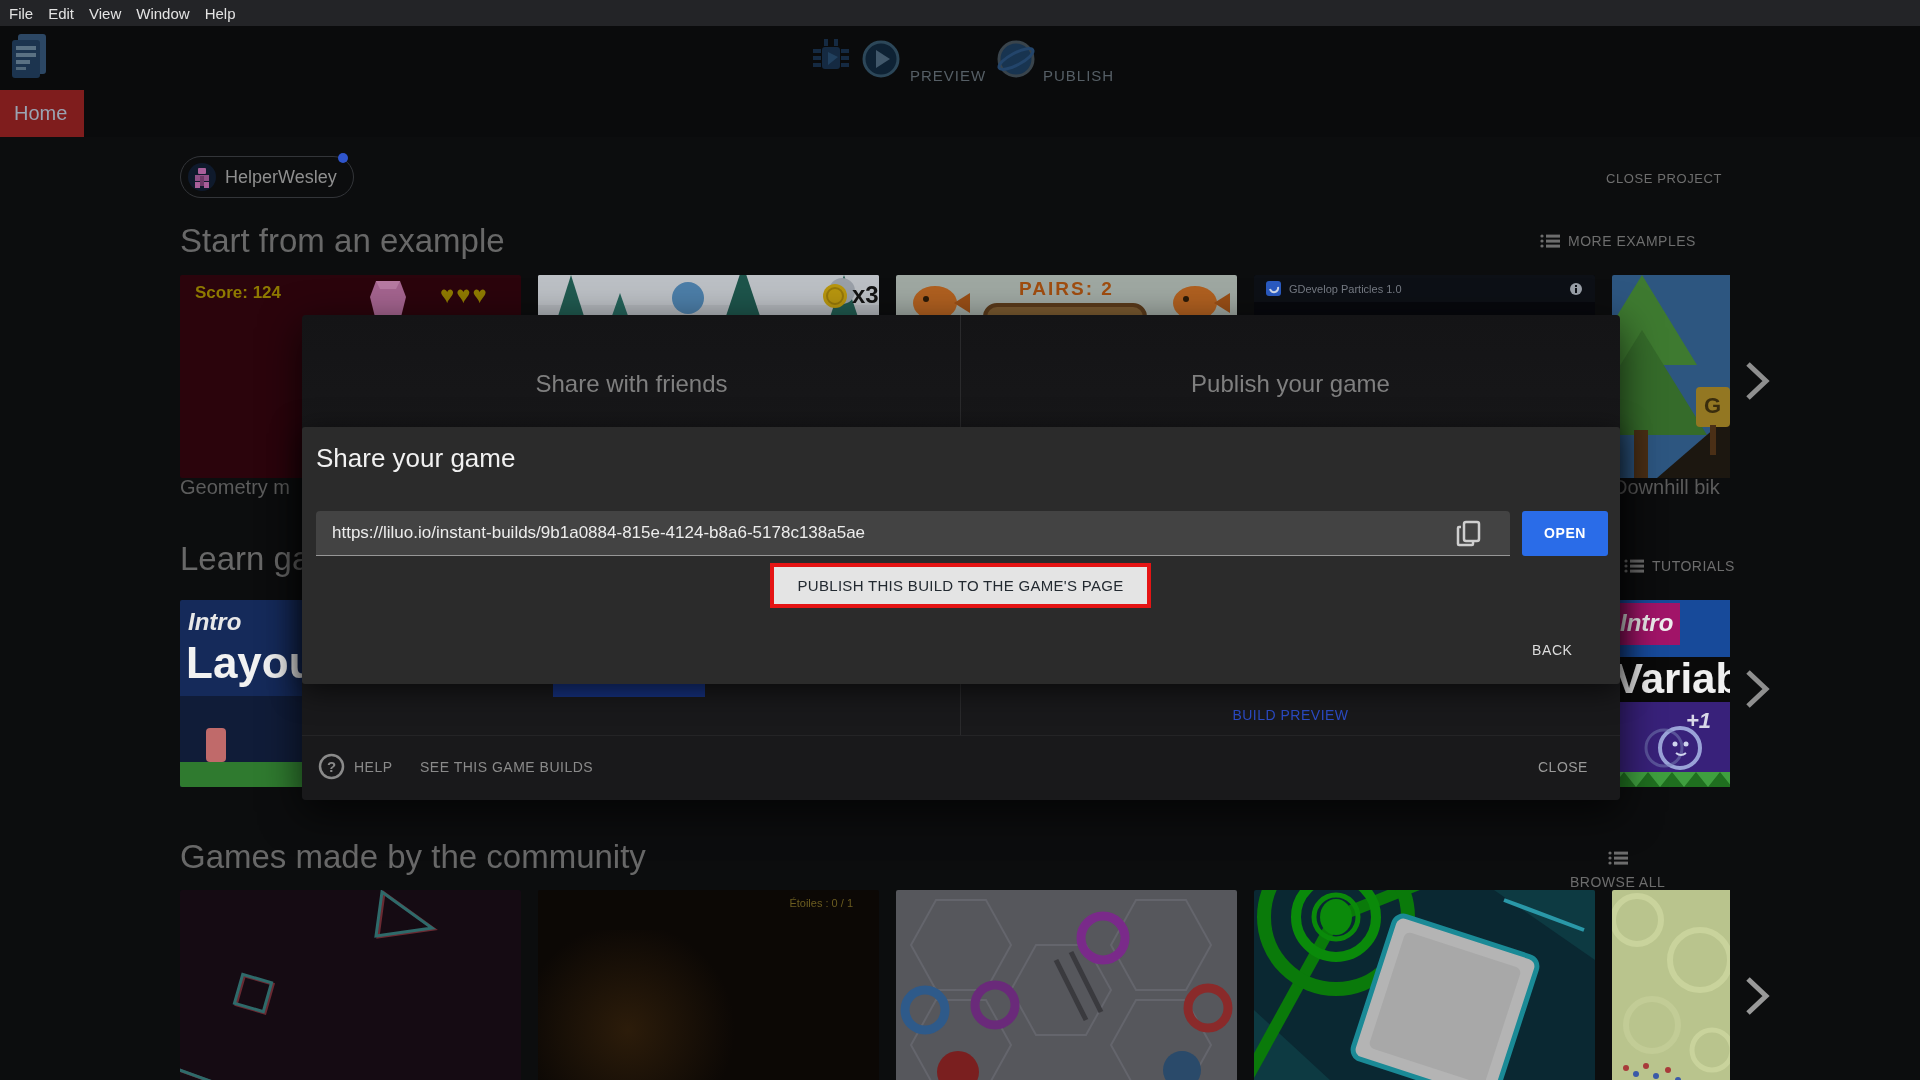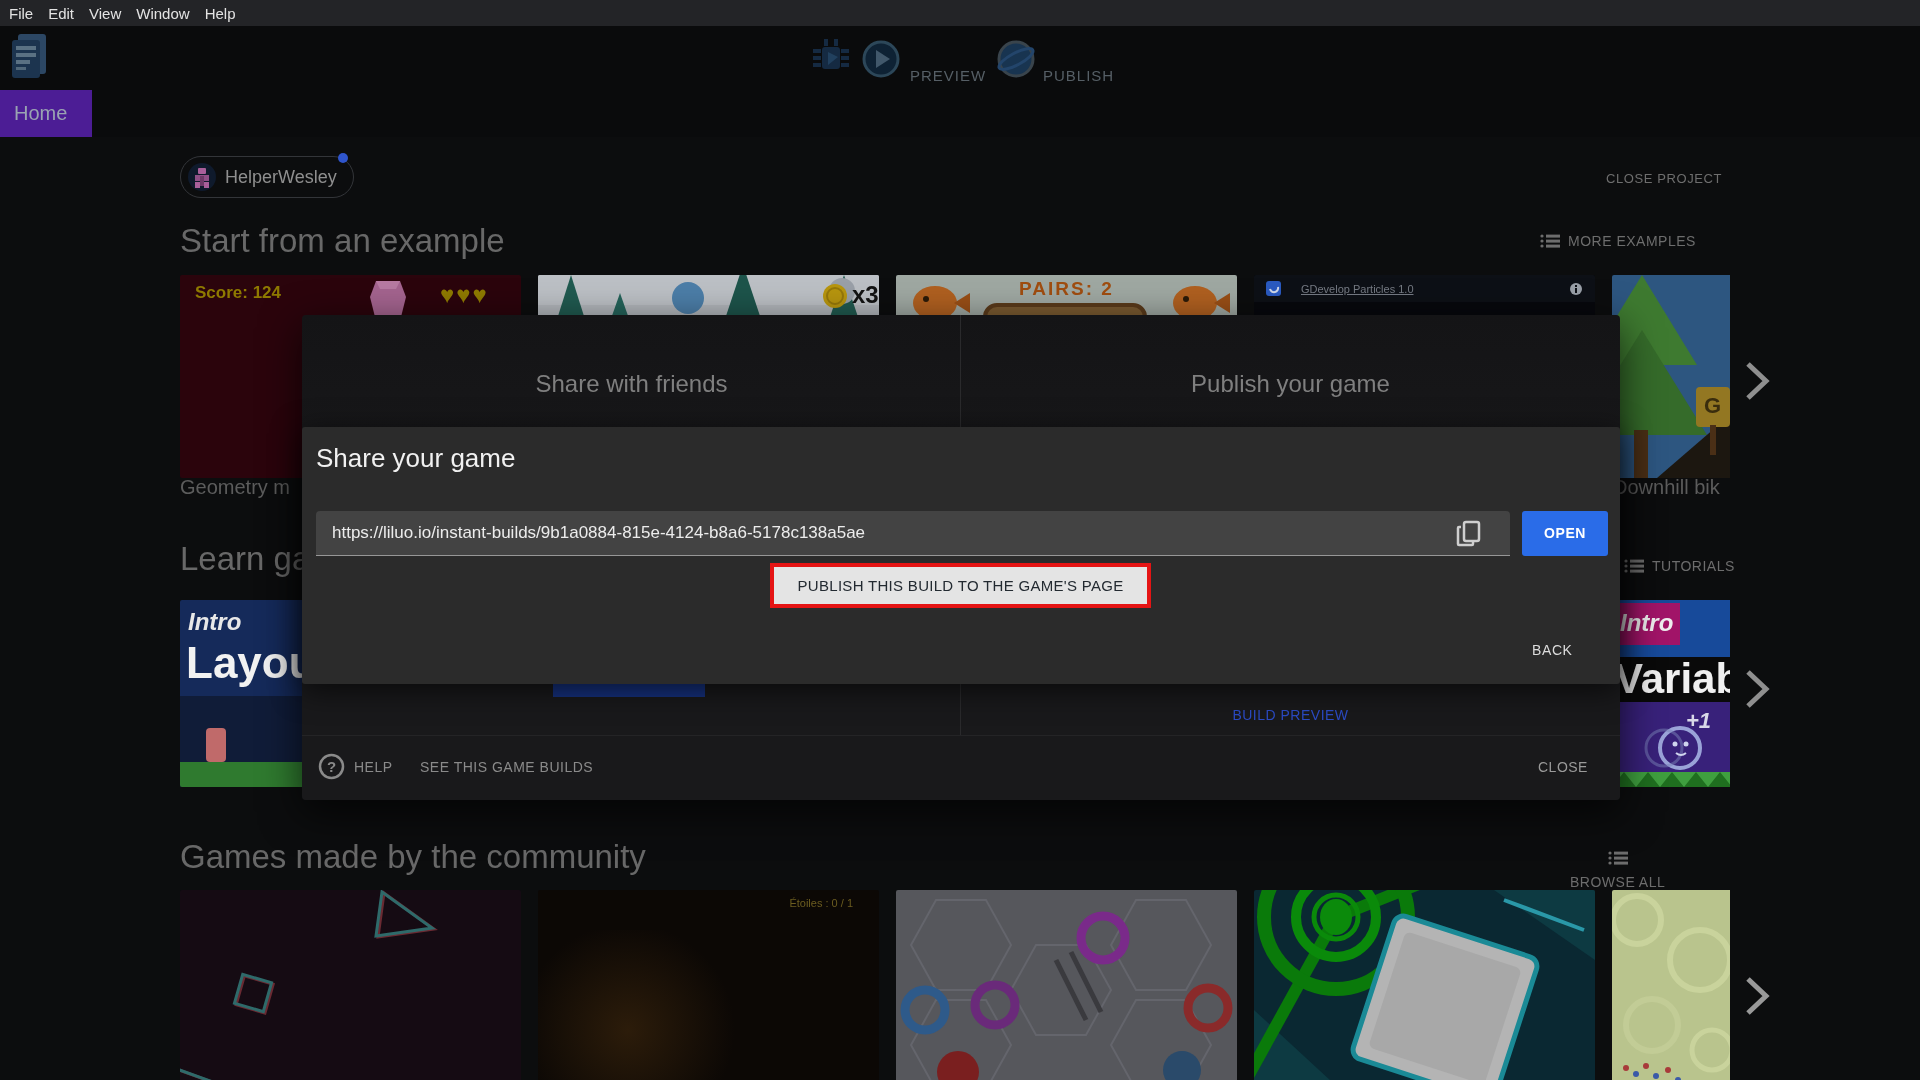--- a/index.html
+++ b/index.html
@@ -19,21 +19,21 @@
   }
   .menubar span { cursor:default; }
 
   
   .toolbar { position:absolute; left:0; top:26px; width:1920px; height:64px; background:#0a0b0c; }
   .tool-label { color:#565f66; font-size:15px; letter-spacing:1px; }
 
   
   .tabbar { position:absolute; left:0; top:90px; width:1920px; height:47px; background:#0a0b0c; }
   .home-tab {
-    position:absolute; left:0; top:0; width:92px; height:47px; background:#4c1d95;
+    position:absolute; left:0; top:0; width:84px; height:47px; background:#7f1d1d;
     color:#9aa3b2; font-size:20px; line-height:47px; padding-left:14px;
   }
 
   
   .chip {
     position:absolute; left:180px; top:156px; width:174px; height:42px;
     border:1px solid #333539; border-radius:21px; display:flex; align-items:center;
   }
   .chip-label { color:#8f8f8f; font-size:18px; margin-left:9px; }
   .chip-dot { position:absolute; left:338px; top:153px; width:10px; height:10px; border-radius:50%; background:#2f55cc; }
@@ -218,21 +218,21 @@
       </svg>
       <span style="position:absolute; left:0; top:3px; width:341px; text-align:center; color:#a04d10; font-weight:bold; font-size:19px; letter-spacing:2px;">PAIRS: 2</span>
     </div>
 
     <div class="tile t4" style="background:#07080d;">
       <div class="abs" style="left:0; top:0; width:341px; height:27px; background:#0d1016; display:flex; align-items:center;">
         <svg style="margin-left:12px;" width="15" height="15" viewBox="0 0 15 15">
           <rect width="15" height="15" rx="3" fill="#2a5ac0"></rect>
           <path d="M4 8 a4 4 0 1 0 8 -2" fill="none" stroke="#cfd8ea" stroke-width="2"></path>
         </svg>
-        <span style="margin-left:20px; color:#767b84; font-size:11px;text-decoration:underline;">GDevelop Particles 1.0</span>
+        <span style="margin-left:8px; color:#767b84; font-size:11px;">GDevelop Particles 1.0</span>
         <svg style="margin-left:auto; margin-right:12px;" width="14" height="14" viewBox="0 0 14 14">
           <circle cx="7" cy="7" r="6" fill="#9aa0a8"></circle>
           <rect x="6" y="6" width="2" height="5" fill="#0d1016"></rect>
           <rect x="6" y="3" width="2" height="2" fill="#0d1016"></rect>
         </svg>
       </div>
       <div class="abs" style="left:100px; top:120px; width:140px; height:83px; background:radial-gradient(ellipse at 50% 100%, #241236 0%, rgba(7,8,13,0) 70%);"></div>
     </div>
 
     <div class="tile t5" style="background:#2d5680;">

